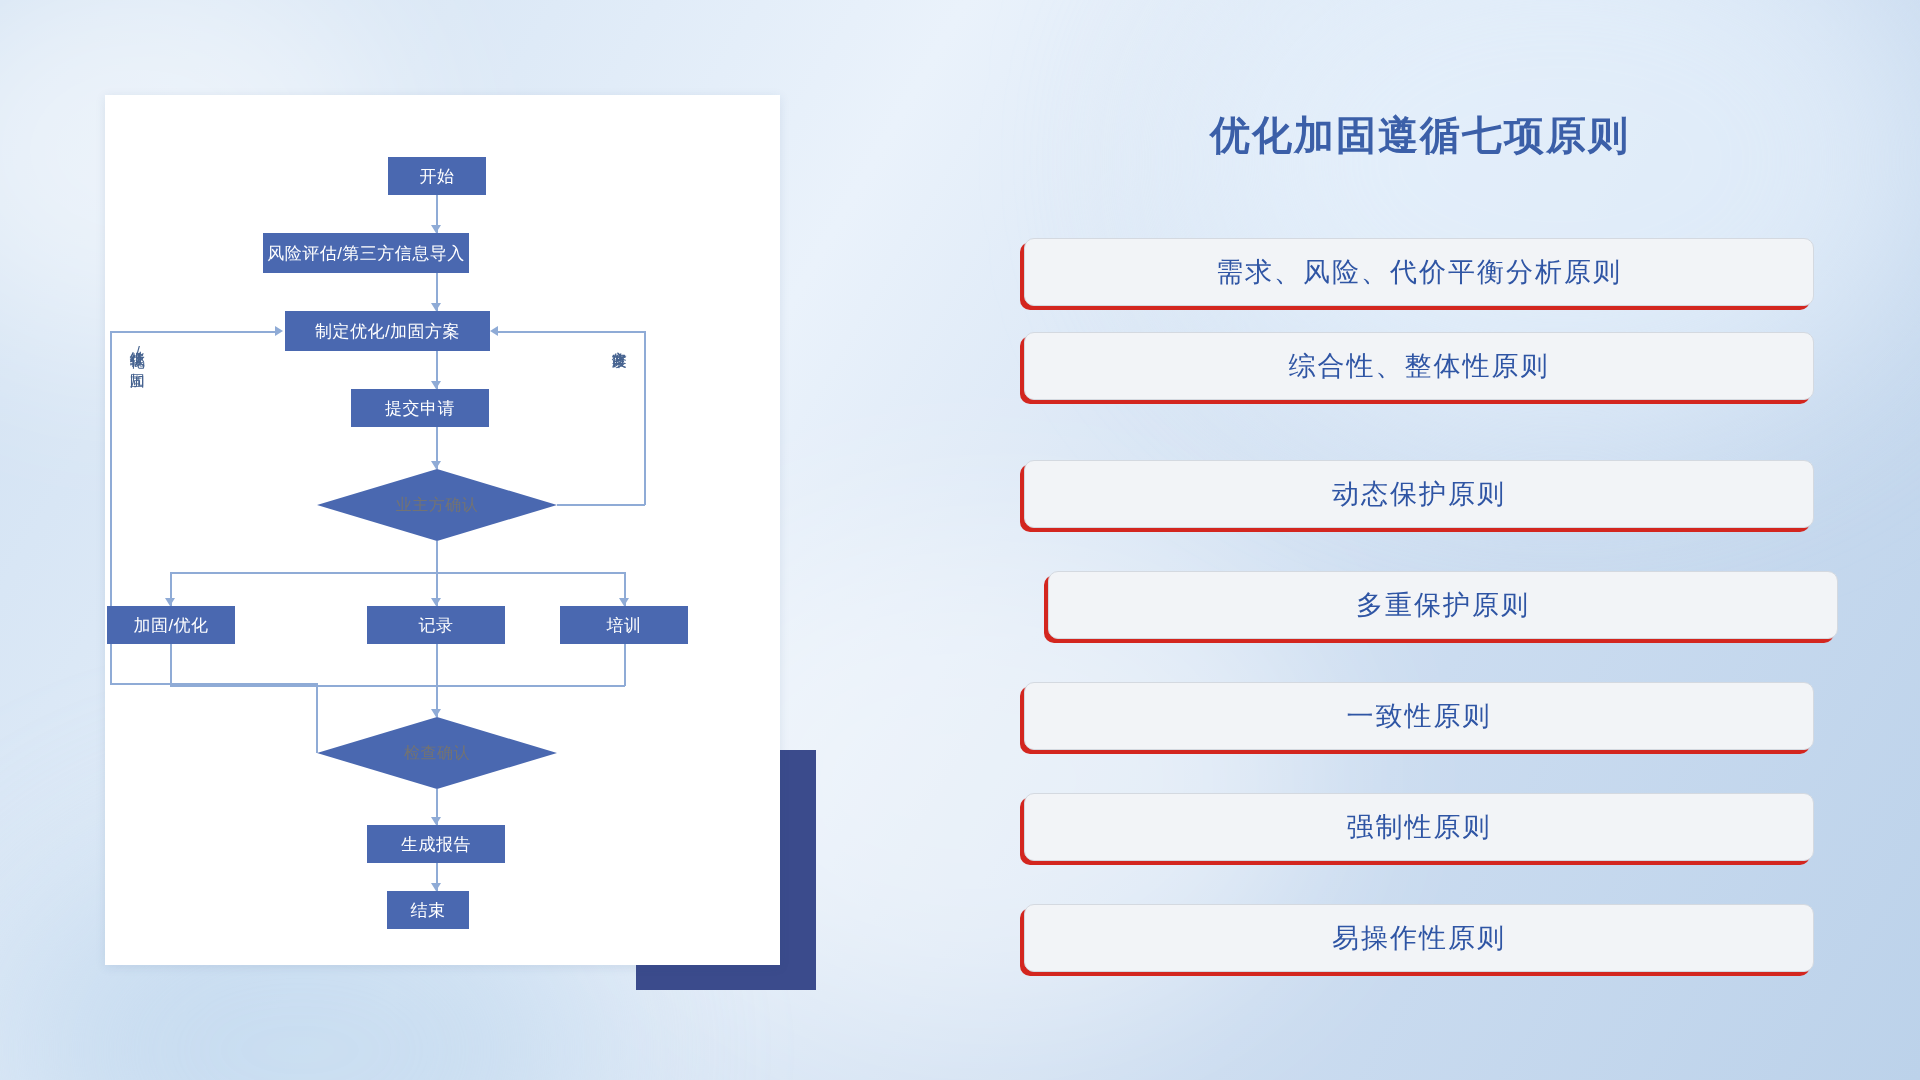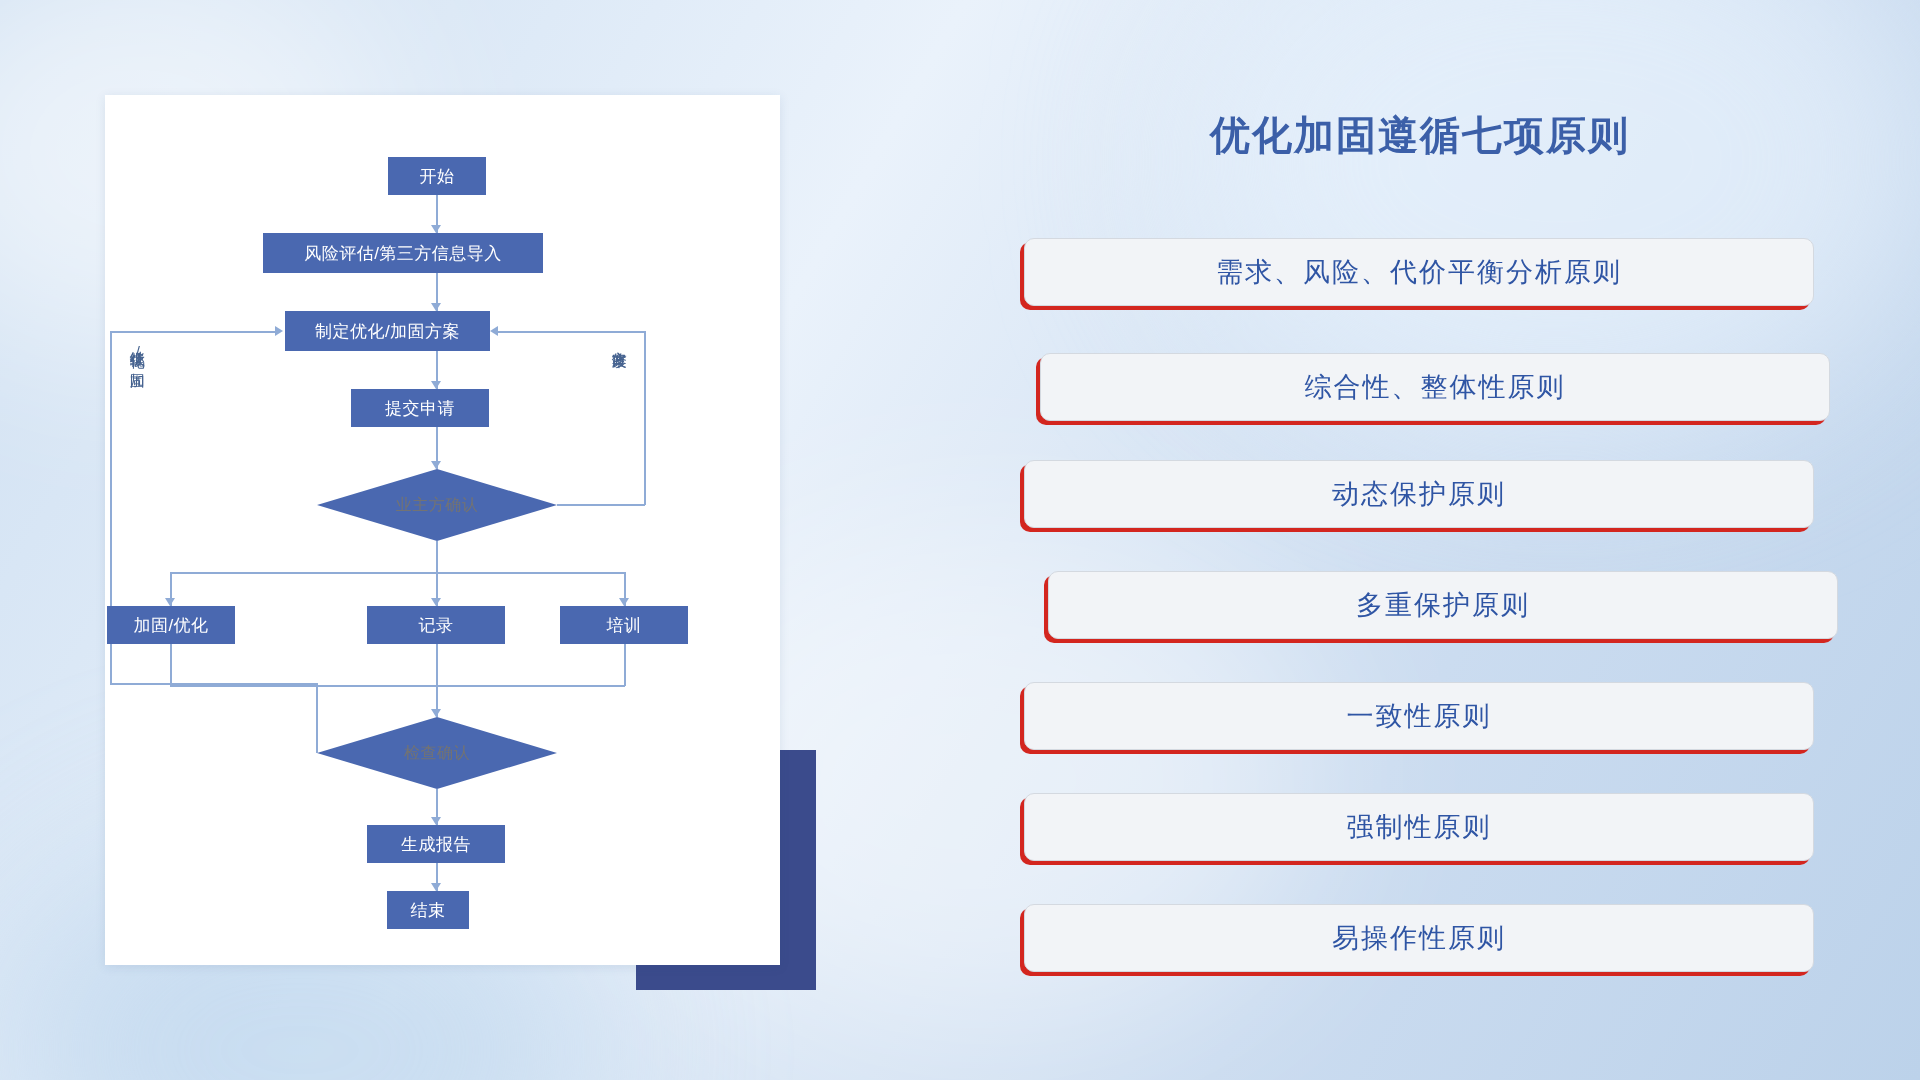--- a/index.html
+++ b/index.html
@@ -169,21 +169,21 @@
 <div class="stage">
 
   <div class="flow-shadow"></div>
   <div class="flow-card">
     <div class="flow-inner">
 
       <div class="node" style="left:283px; top:62px; width:98px; height:38px;">开始</div>
       <div class="vline" style="left:331px; top:100px; height:38px;"></div>
       <div class="arrow-down" style="left:326px; top:130px;"></div>
 
-      <div class="node" style="left:158px; top:138px; width:280px; height:40px;">风险评估/第三方信息导入</div>
+      <div class="node" style="left:158px; top:138px; width:206px; height:40px;">风险评估/第三方信息导入</div>
       <div class="vline" style="left:331px; top:178px; height:38px;"></div>
       <div class="arrow-down" style="left:326px; top:208px;"></div>
 
       <div class="node" style="left:180px; top:216px; width:205px; height:40px;">制定优化/加固方案</div>
       <div class="vline" style="left:331px; top:256px; height:38px;"></div>
       <div class="arrow-down" style="left:326px; top:286px;"></div>
 
       <div class="node" style="left:246px; top:294px; width:138px; height:38px;">提交申请</div>
       <div class="vline" style="left:331px; top:332px; height:42px;"></div>
       <div class="arrow-down" style="left:326px; top:366px;"></div>
@@ -248,20 +248,20 @@
       <div class="vline" style="left:331px; top:768px; height:28px;"></div>
       <div class="arrow-down" style="left:326px; top:788px;"></div>
       <div class="node" style="left:282px; top:796px; width:82px; height:38px;">结束</div>
 
     </div>
   </div>
 
   <div class="right-title">优化加固遵循七项原则</div>
 
   <div class="pill" style="top:238px;">需求、风险、代价平衡分析原则</div>
-  <div class="pill" style="top:353px;margin-left:16px;">综合性、整体性原则</div>
+  <div class="pill" style="top:332px;">综合性、整体性原则</div>
   <div class="pill" style="top:460px;">动态保护原则</div>
   <div class="pill" style="top:571px;margin-left:24px;">多重保护原则</div>
   <div class="pill" style="top:682px;">一致性原则</div>
   <div class="pill" style="top:793px;">强制性原则</div>
   <div class="pill" style="top:904px;">易操作性原则</div>
 
 </div>
 
 </body></html>

